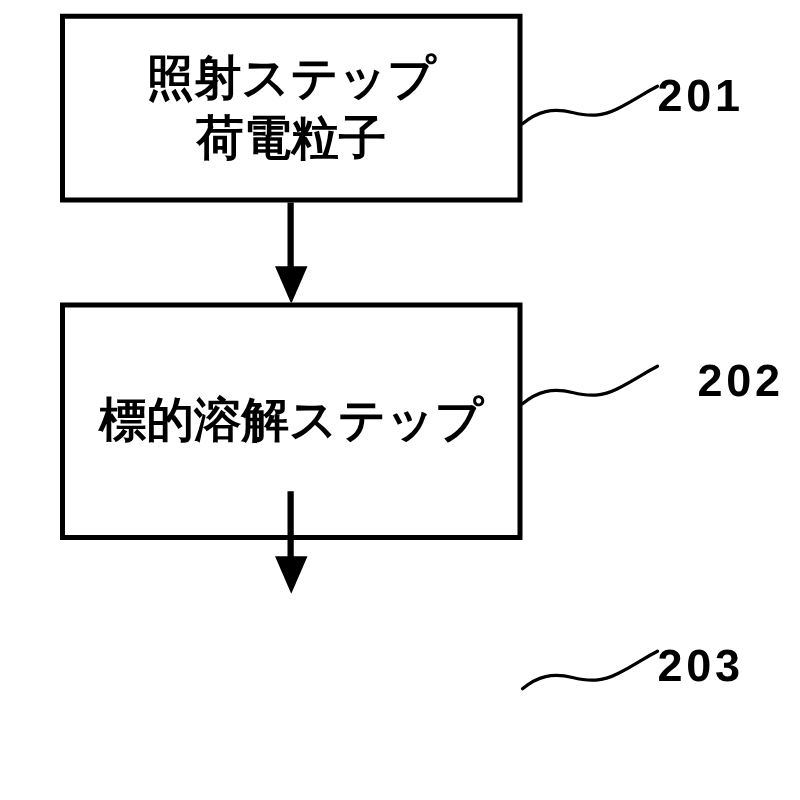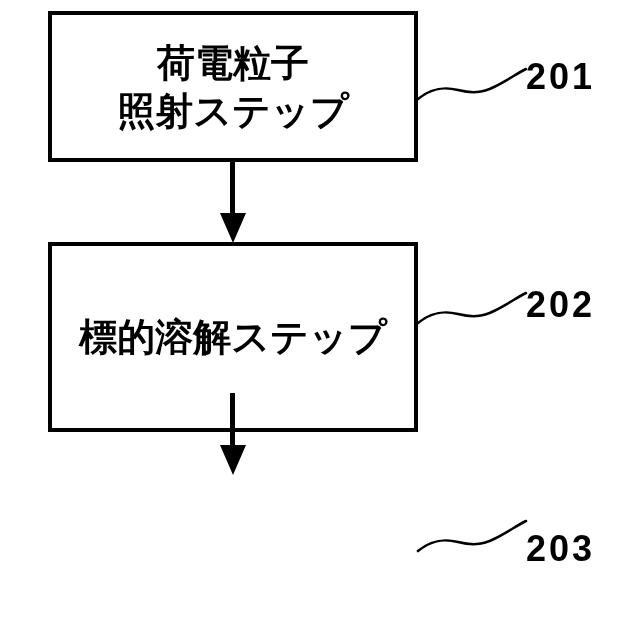--- a/index.html
+++ b/index.html
@@ -66,31 +66,31 @@
     position: absolute;
     left: 526px;
     font-size: 36px;
     font-weight: 700;
     letter-spacing: 3px;
     line-height: 36px;
     color: #000000;
     white-space: nowrap;
   }
   .ref-1 { top: 59px; }
-  .ref-2 { top: 287px; }
-  .ref-3 { top: 531px; }
+  .ref-2 { top: 287px; margin-left: 32px; }
+  .ref-3 { top: 515px; }
 </style>
 </head>
 <body>
 
 <div class="stage">
 
   <div class="flow-box box-1">
+    <div class="box-line">照射ステップ</div>
     <div class="box-line">荷電粒子</div>
-    <div class="box-line">照射ステップ</div>
   </div>
 
   <div class="arrow-shaft shaft-1"></div>
   <div class="arrow-head head-1"></div>
 
   <div class="flow-box box-2">
     <div class="box-line">標的溶解ステップ</div>
   </div>
 
   <div class="arrow-shaft shaft-2"></div>

